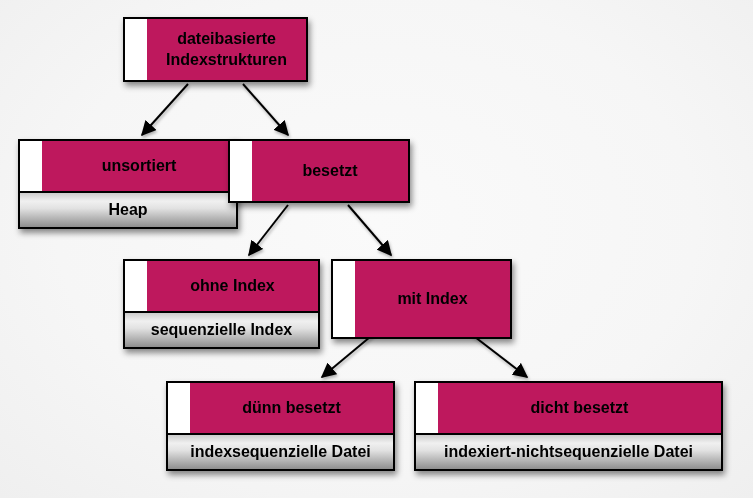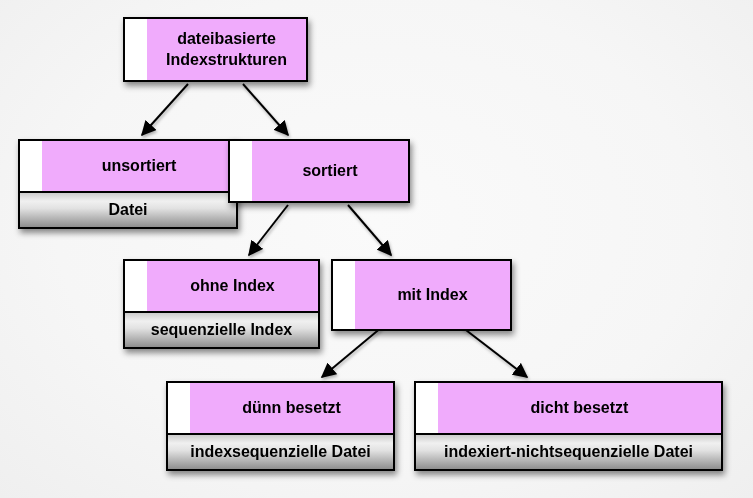--- a/index.html
+++ b/index.html
@@ -40,38 +40,38 @@
     font-weight: 600;
     text-align: center;
   }
   .node .label {
     flex: 1;
     display: flex;
     align-items: center;
     justify-content: center;
     padding: 0 8px;
     line-height: 1.3;
-    background: #f0abfc;
+    background: #be185d;
     margin-left: 22px;
   }
   .node .sublabel {
     height: 34px;
     flex: 0 0 auto;
     display: flex;
     align-items: center;
     justify-content: center;
     border-top: 2px solid #000;
     background: linear-gradient(180deg, #cccccc 0%, #f0f0f0 24%, #e2e2e2 45%, #8e8e8e 100%);
   }
   
   #node-root          { left: 123px; top: 17px;  width: 185px; height: 65px; }
   #node-unsortiert    { left: 18px;  top: 139px; width: 220px; height: 90px; }
   #node-sortiert      { left: 228px; top: 139px; width: 182px; height: 64px; }
   #node-ohne-index    { left: 123px; top: 259px; width: 197px; height: 90px; text-align: center; }
-  #node-mit-index     { left: 331px; top: 259px; width: 181px; height: 72px; }
+  #node-mit-index     { left: 331px; top: 259px; width: 181px; height: 80px; }
   #node-duenn-besetzt { left: 166px; top: 381px; width: 229px; height: 90px; }
   #node-dicht-besetzt { left: 414px; top: 381px; width: 309px; height: 90px; }
 </style>
 </head>
 <body>
 
 <div class="canvas">
 
   <svg class="edges" width="753" height="498" viewBox="0 0 753 498" aria-hidden="true">
     <defs>
@@ -86,25 +86,25 @@
     <line x1="382" y1="327" x2="322" y2="377" marker-end="url(#arrowhead)"></line>
     <line x1="462" y1="327" x2="527" y2="377" marker-end="url(#arrowhead)"></line>
   </svg>
 
   <div class="node" id="node-root">
     <div class="label">dateibasierte Indexstrukturen</div>
   </div>
 
   <div class="node" id="node-unsortiert">
     <div class="label">unsortiert</div>
-    <div class="sublabel">Datei</div>
+    <div class="sublabel">Heap</div>
   </div>
 
   <div class="node" id="node-sortiert">
-    <div class="label">sortiert</div>
+    <div class="label">besetzt</div>
   </div>
 
   <div class="node" id="node-ohne-index">
     <div class="label">ohne Index</div>
     <div class="sublabel">sequenzielle Index</div>
   </div>
 
   <div class="node" id="node-mit-index">
     <div class="label">mit Index</div>
   </div>

